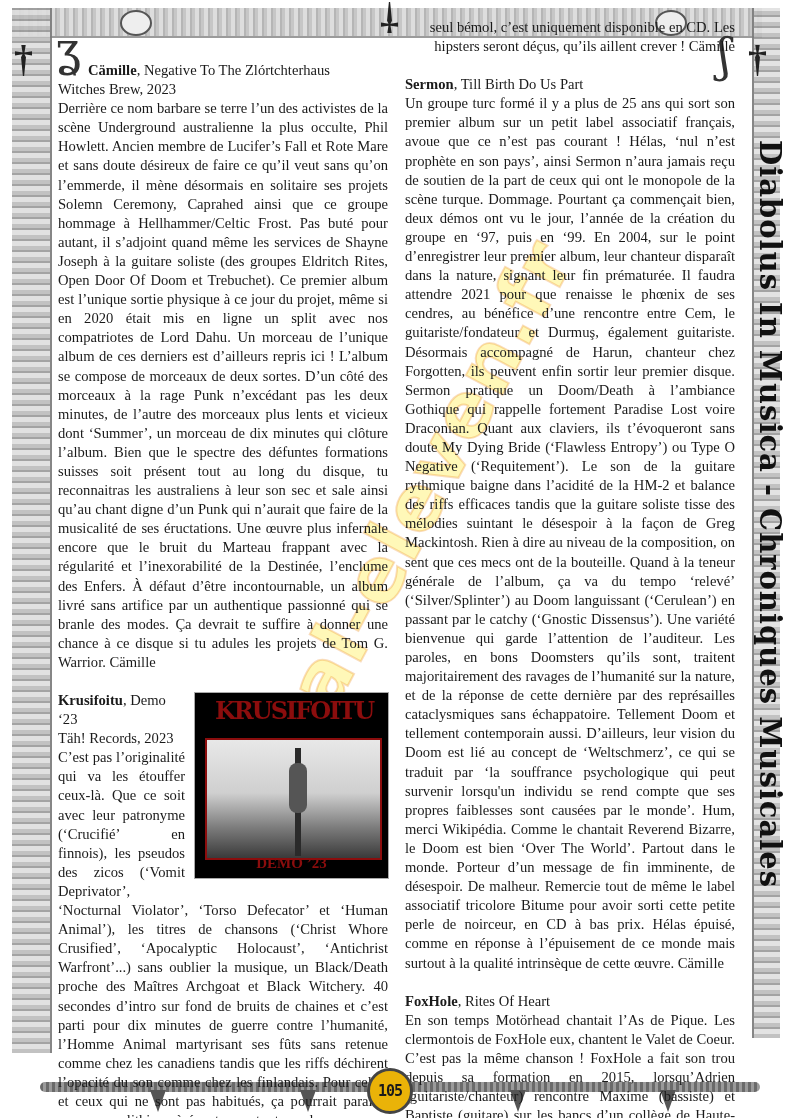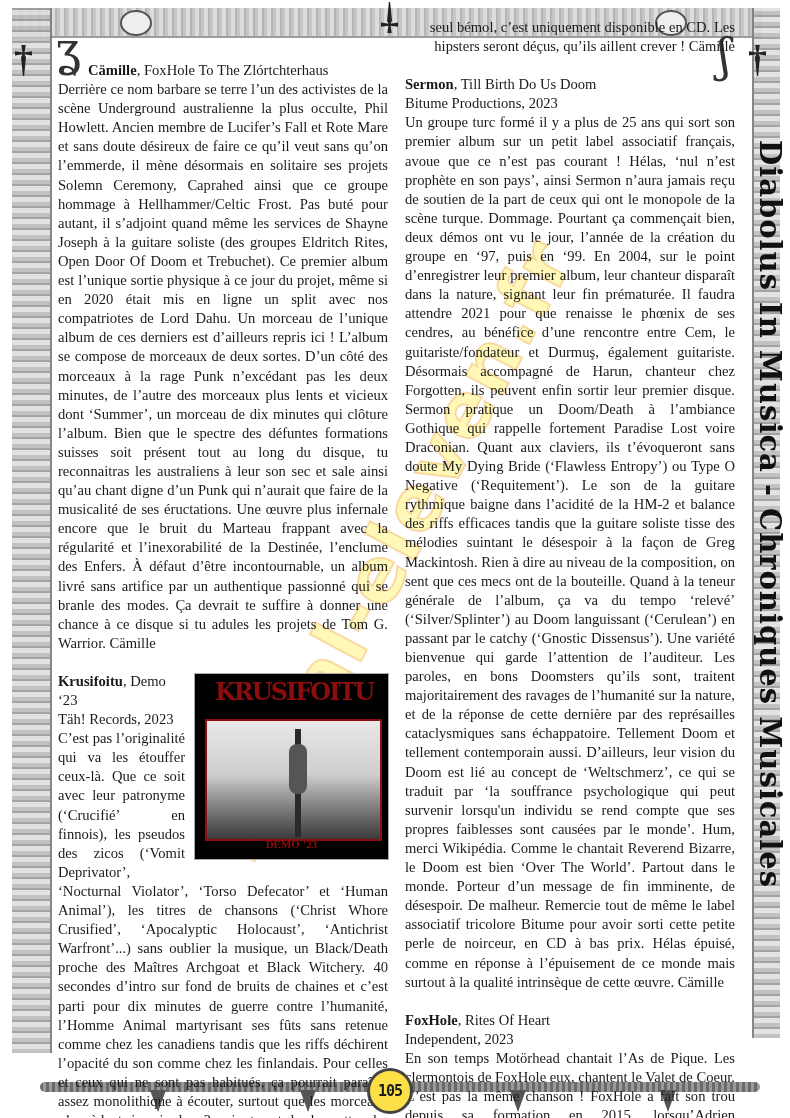--- a/index.html
+++ b/index.html
@@ -16,21 +16,21 @@
     background:repeating-linear-gradient(0deg,#bcbcbc 0 4px,#e0e0e0 4px 9px,#9a9a9a 9px 11px);
     border-left:2px solid #7a7a7a;opacity:.9;}
   .border-bottom{position:absolute;left:40px;top:1082px;width:720px;height:10px;
     background:repeating-linear-gradient(90deg,#6a6a6a 0 3px,#9a9a9a 3px 6px);border-radius:5px;}
   .thorn{position:absolute;top:1090px;width:0;height:0;border-left:8px solid transparent;
     border-right:8px solid transparent;border-top:22px solid #555;}
   .cross{position:absolute;color:#222;font-size:38px;font-weight:bold;line-height:1;}
   .eye{position:absolute;top:10px;width:28px;height:22px;border:2px solid #555;border-radius:50%;background:#eee;}
   .swirl{position:absolute;font-size:46px;color:#333;font-family:"DejaVu Serif",serif;}
   .page-num-wrap{position:absolute;left:367px;top:1068px;width:40px;height:40px;border-radius:50%;
-    border:3px solid #444;background:#fde047;display:flex;align-items:center;justify-content:center;}
+    border:3px solid #444;background:#eab308;display:flex;align-items:center;justify-content:center;}
   .page-num{font-family:"DejaVu Sans Mono",monospace;font-weight:bold;font-size:15px;letter-spacing:-1px;}
   .side-title{position:absolute;left:745px;top:244px;width:50px;height:540px;}
   .side-title span{position:absolute;left:50%;top:50%;transform:translate(-50%,-50%) rotate(90deg);
     white-space:nowrap;font-family:"DejaVu Serif",serif;font-weight:bold;font-size:29px;
     letter-spacing:1px;color:#111;}
   
   .col{position:absolute;font-size:14.6px;line-height:19.1px;text-align:justify;}
   .col-left{left:58px;top:42px;width:330px;}
   .col-right{left:405px;top:18px;width:330px;}
   p{margin:0;}
@@ -39,21 +39,21 @@
   b{font-weight:normal;}
   .cover{float:right;width:193px;height:185px;margin:2px 0 4px 10px;background:#000;position:relative;
     box-shadow:0 0 0 1px #aaa;}
   .cover-logo{position:absolute;left:20px;top:8px;width:150px;height:50px;color:#8b0d0d;font-weight:bold;
     font-size:24px;text-align:center;letter-spacing:-2px;font-family:"DejaVu Serif",serif;}
   .cover-photo{position:absolute;left:10px;top:45px;width:173px;height:118px;
     background:linear-gradient(180deg,#e8e8e8 0%,#cfcfcf 45%,#7a7a7a 75%,#3a3a3a 100%);
     border:2px solid #8b0d0d;}
   .cover-cross{position:absolute;left:100px;top:55px;width:6px;height:108px;background:#2a2a2a;}
   .cover-figure{position:absolute;left:94px;top:70px;width:18px;height:50px;background:#555;border-radius:8px;}
-  .cover-demo{position:absolute;bottom:5px;left:0;right:0;text-align:center;color:#8b0d0d;font-size:11px;font-weight:bold;}
+  .cover-demo{position:absolute;bottom:5px;left:0;right:0;text-align:center;color:#8b0d0d;font-size:15px;font-weight:bold;}
   .watermark{position:absolute;left:180px;top:10px;width:420px;height:1080px;pointer-events:none;}
   .watermark span{position:absolute;left:50%;top:50%;transform:translate(-50%,-50%) rotate(-62deg);
     white-space:nowrap;font-family:"DejaVu Sans",sans-serif;font-weight:bold;font-size:76px;
     color:rgba(255,230,0,.28);-webkit-text-stroke:2px rgba(230,120,0,.25);letter-spacing:2px;}
 </style>
 </head>
 <body>
 
 <div class="border-top"></div>
 <div class="border-left"></div>
@@ -77,22 +77,23 @@
 
 <div class="side-title">
   <span>Diabolus In Musica - Chroniques Musicales</span>
 </div>
 
 <div class="col col-left">
   <div class="gap"></div>
 
   <article>
     <p class="title-line" style="padding-left:30px;">
-      <b>Cämille</b><span>, FoxHole To The Zlórtchterhaus</span>
+      <b>Cämille</b><span>, Negative To The Zlórtchterhaus</span>
     </p>
+    <p>Witches Brew, 2023</p>
     <p class="rich">Derrière ce nom barbare se terre l’un des activistes de la scène Underground australienne la plus occulte, Phil Howlett. Ancien membre de <b>Lucifer’s Fall</b> et <b>Rote Mare</b> et sans doute désireux de faire ce qu’il veut sans qu’on l’emmerde, il mène désormais en solitaire ses projets <b>Solemn Ceremony</b>, <b>Caprahed</b> ainsi que ce groupe hommage à <b>Hellhammer/Celtic Frost</b>. Pas buté pour autant, il s’adjoint quand même les services de Shayne Joseph à la guitare soliste (des groupes <b>Eldritch Rites</b>, <b>Open Door Of Doom</b> et <b>Trebuchet</b>). Ce premier album est l’unique sortie physique à ce jour du projet, même si en 2020 était mis en ligne un split avec nos compatriotes de <b>Lord Dahu</b>. Un morceau de l’unique album de ces derniers est d’ailleurs repris ici ! L’album se compose de morceaux de deux sortes. D’un côté des morceaux à la rage Punk n’excédant pas les deux minutes, de l’autre des morceaux plus lents et vicieux dont ‘Summer’, un morceau de dix minutes qui clôture l’album. Bien que le spectre des défuntes formations suisses soit présent tout au long du disque, tu reconnaitras les australiens à leur son sec et sale ainsi qu’au chant digne d’un Punk qui n’aurait que faire de la musicalité de ses éructations. Une œuvre plus infernale encore que le bruit du Marteau frappant avec la régularité et l’inexorabilité de la Destinée, l’enclume des Enfers. À défaut d’être incontournable, un album livré sans artifice par un authentique passionné qui se branle des modes. Ça devrait te suffire à donner une chance à ce disque si tu adules les projets de Tom G. Warrior. Cämille</p>
   </article>
   <div class="gap"></div>
 
   <article>
     <div class="cover">
       <div class="cover-photo"></div>
       <div class="cover-cross"></div>
       <div class="cover-figure"></div>
       <div class="cover-logo">KRUSIFOITU</div>
@@ -105,31 +106,29 @@
     <p class="rich">C’est pas l’originalité qui va les étouffer ceux-là. Que ce soit avec leur patronyme (‘Crucifié’ en finnois), les pseudos des zicos (‘Vomit Deprivator’, ‘Nocturnal Violator’, ‘Torso Defecator’ et ‘Human Animal’), les titres de chansons (‘Christ Whore Crusified’, ‘Apocalyptic Holocaust’, ‘Antichrist Warfront’...) sans oublier la musique, un Black/Death proche des Maîtres <b>Archgoat</b> et <b>Black Witchery</b>. 40 secondes d’intro sur fond de bruits de chaines et c’est parti pour dix minutes de guerre contre l’humanité, l’Homme Animal martyrisant ses fûts sans retenue comme chez les canadiens tandis que les riffs déchirent l’opacité du son comme chez les finlandais. Pour celles et ceux qui ne sont pas habitués, ça pourrait paraître assez monolithique à écouter, surtout que les morceaux n’excèdent jamais les 2 minutes-et-des-brouettes-de-macchabées. L’ambiance s’installe en fait sur l’écoute globale, avec le son à fond. Faut aimer, mais les amateurs seront plus que servis tant le cahier des charges du War-Bestial-Black-Death-De-La-Mort-Qui-Tue est respectée à la lettre. Ah ! En fait,</p>
   </article>
 </div>
 
 <div class="col col-right">
   <p style="text-align:right;margin-left:8px;">seul bémol, c’est uniquement disponible en CD. Les hipsters seront déçus, qu’ils aillent crever ! Cämille</p>
   <div class="gap"></div>
 
   <article>
     <p class="title-line">
-      <b>Sermon</b><span>, Till Birth Do Us Doom</span>
+      <b>Sermon</b><span>, Till Birth Do Us Part</span>
     </p>
-    <p>Bitume Productions, 2023</p>
     <p class="rich">Un groupe turc formé il y a plus de 25 ans qui sort son premier album sur un petit label associatif français, avoue que ce n’est pas courant ! Hélas, ‘nul n’est prophète en son pays’, ainsi <b>Sermon</b> n’aura jamais reçu de soutien de la part de ceux qui ont le monopole de la scène turque. Dommage. Pourtant ça commençait bien, deux démos ont vu le jour, l’année de la création du groupe en ‘97, puis en ‘99. En 2004, sur le point d’enregistrer leur premier album, leur chanteur disparaît dans la nature, signant leur fin prématurée. Il faudra attendre 2021 pour que renaisse le phœnix de ses cendres, au bénéfice d’une rencontre entre Cem, le guitariste/fondateur et Durmuş, également guitariste. Désormais accompagné de Harun, chanteur chez <b>Forgotten</b>, ils peuvent enfin sortir leur premier disque. <b>Sermon</b> pratique un Doom/Death à l’ambiance Gothique qui rappelle fortement <b>Paradise Lost</b> voire <b>Draconian</b>. Quant aux claviers, ils t’évoqueront sans doute <b>My Dying Bride</b> (‘Flawless Entropy’) ou <b>Type O Negative</b> (‘Requitement’). Le son de la guitare rythmique baigne dans l’acidité de la HM-2 et balance des riffs efficaces tandis que la guitare soliste tisse des mélodies suintant le désespoir à la façon de Greg Mackintosh. Rien à dire au niveau de la composition, on sent que ces mecs ont de la bouteille. Quand à la teneur générale de l’album, ça va du tempo ‘relevé’ (‘Silver/Splinter’) au Doom languissant (‘Cerulean’) en passant par le catchy (‘Gnostic Dissensus’). Une variété bienvenue qui garde l’attention de l’auditeur. Les paroles, en bons Doomsters qu’ils sont, traitent majoritairement des ravages de l’humanité sur la nature, et de la réponse de cette dernière par des représailles cataclysmiques sans échappatoire. Tellement Doom et tellement contemporain aussi. D’ailleurs, leur vision du Doom est lié au concept de ‘Weltschmerz’, ce qui se traduit par ‘la souffrance psychologique qui peut survenir lorsqu'un individu se rend compte que ses propres faiblesses sont causées par le monde’. Hum, merci Wikipédia. Comme le chantait <b>Reverend Bizarre</b>, le Doom est bien ‘Over The World’. Partout dans le monde. Porteur d’un message de fin imminente, de désespoir. De malheur. Remercie tout de même le label associatif tricolore Bitume pour avoir sorti cette petite perle de noirceur, en CD à bas prix. Hélas épuisé, comme en réponse à l’épuisement de ce monde mais surtout à la qualité intrinsèque de cette œuvre. Cämille</p>
   </article>
   <div class="gap"></div>
 
   <article>
     <p class="title-line">
       <b>FoxHole</b><span>, Rites Of Heart</span>
     </p>
-    <p>Independent, 2023</p>
     <p class="rich">En son temps <b>Motörhead</b> chantait l’As de Pique. Les clermontois de <b>FoxHole</b> eux, chantent le Valet de Coeur. C’est pas la même chanson ! <b>FoxHole</b> a fait son trou depuis sa formation en 2015, lorsqu’Adrien (guitariste/chanteur) rencontre Maxime (bassiste) et Baptiste (guitare) sur les bancs d’un collège de Haute-Loire. Un trou confortable, refuge contre le monde, à l’image des ‘trous de renard’ des soldats américains se protégeant des obus ennemis. Le groupe enregistre en 2018 un premier EP ‘Glitters And Napalm’ en 2018 et</p>
   </article>
 </div>
 
 <div class="page-num-wrap">
   <span class="page-num">105</span>
 </div>
 
 </body></html>

